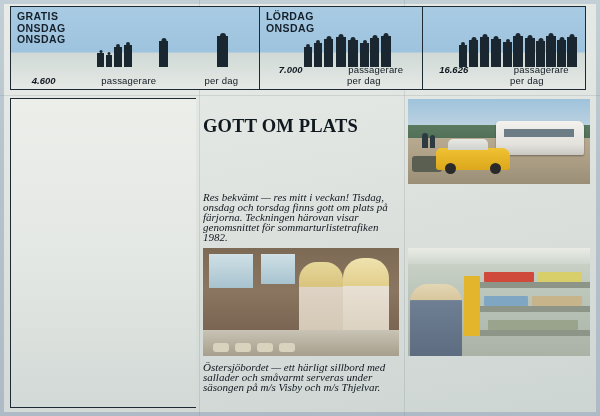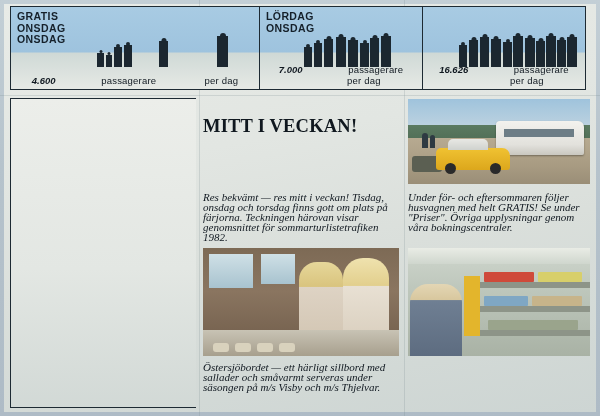--- a/index.html
+++ b/index.html
@@ -314,25 +314,24 @@
         <span class="num">16.626</span>
         <span class="per">passagerare</span>
         &nbsp;<span class="per">per dag</span>
       </div>
     </div>
   </div>
 
   <div class="left-box"></div>
 
   <div class="headline">
-    <div>MITT I VECKAN!</div>
+    <div>GOTT OM PLATS</div>
   </div>
 
   <div class="body-text t-left">Res bekvämt — res mitt i veckan! Tisdag, onsdag och torsdag finns gott om plats på färjorna. Teckningen härovan visar genomsnittet för sommarturlistetrafiken 1982.</div>
-  <div class="body-text t-right-top">Under för- och eftersommaren följer husvagnen med helt GRATIS! Se under "Priser". Övriga upplysningar genom våra bokningscentraler.</div>
   <div class="body-text t-left-bottom">Östersjöbordet — ett härligt sillbord med sallader och småvarmt serveras under säsongen på m/s Visby och m/s Thjelvar.</div>
 
   <div class="photo photo-caravan">
     <div class="cv-sky"></div>
     <div class="cv-trees"></div>
     <div class="cv-ground"></div>
     <div class="cv-van"></div>
     <div class="cv-dark"></div>
     <div class="cv-car">
       <span class="cv-wheel" style="left:9px;"></span>

